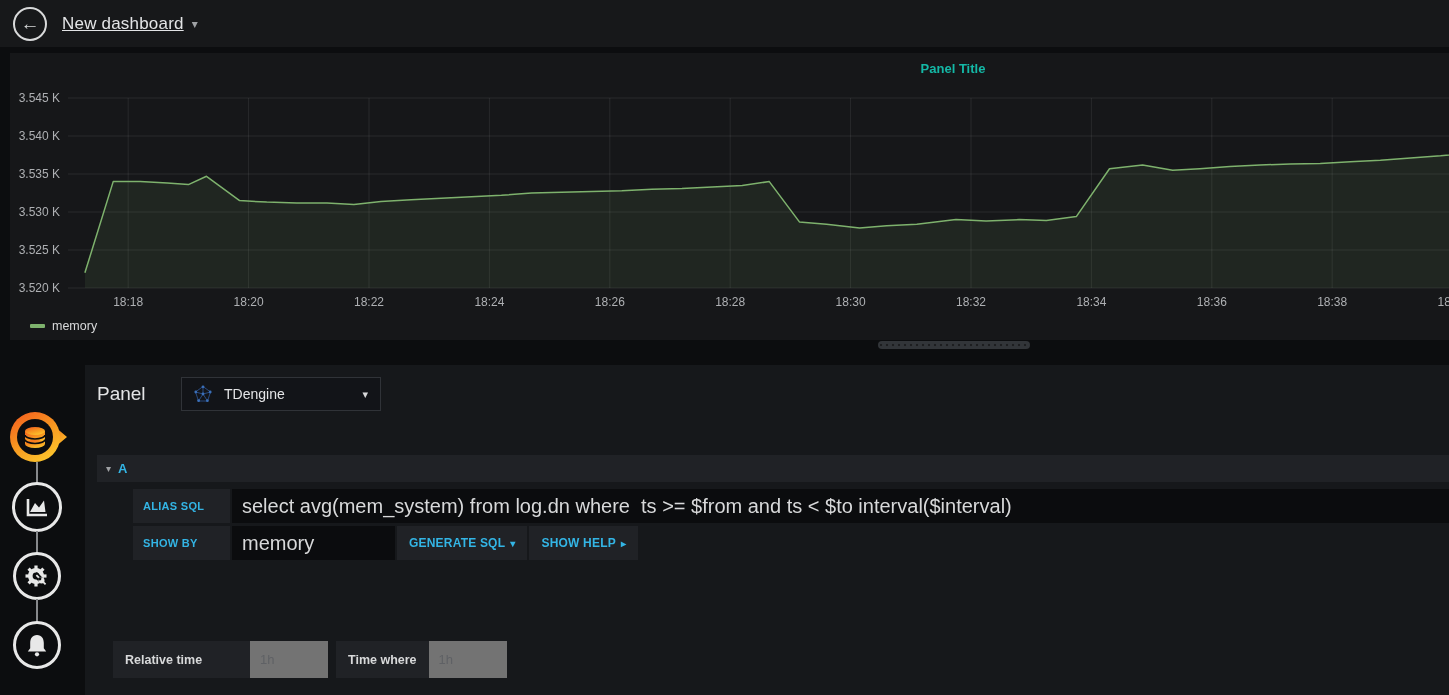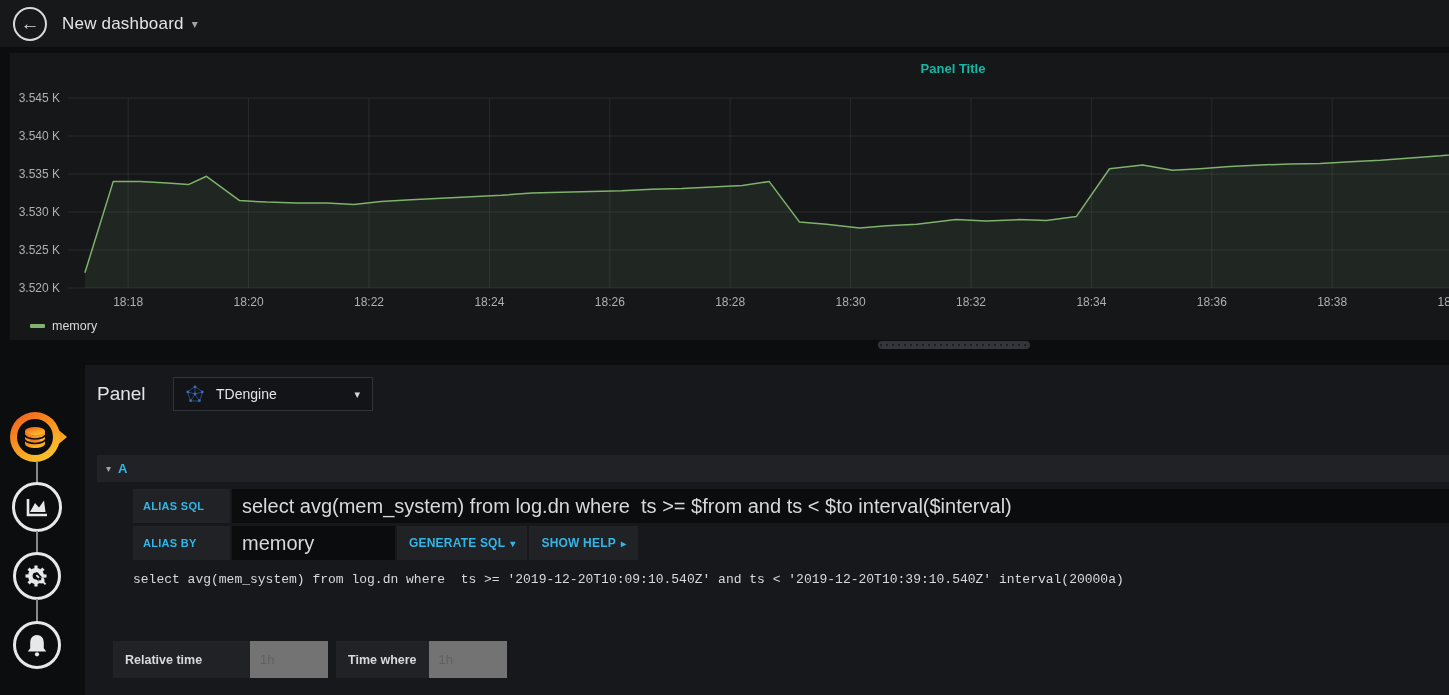--- a/index.html
+++ b/index.html
@@ -5,21 +5,21 @@
   * { margin:0; padding:0; box-sizing:border-box; }
   html,body { width:1449px; height:695px; overflow:hidden; background:#0c0d0f; }
   body { font-family:"Liberation Sans", sans-serif; color:#d8d9da; }
   #app { position:relative; width:1449px; height:695px; background:#0c0d0f; }
 
   
   .topbar { position:absolute; left:0; top:0; width:1449px; height:47px; background:#17181a; display:flex; align-items:center; }
   .back-btn { width:34px; height:34px; margin-left:13px; border:2px solid #d8d9da; border-radius:50%;
               display:flex; align-items:center; justify-content:center; font-size:19px; font-weight:bold; color:#d8d9da; cursor:pointer; }
   .dash-title-wrap { display:flex; align-items:center; margin-left:15px; cursor:pointer; }
-  .dash-title { font-size:17px; font-weight:500; color:#e3e4e6; letter-spacing:0.2px; }
+  .dash-title { font-size:17px; font-weight:500; color:#e3e4e6; letter-spacing:0.2px;text-decoration:underline; }
   .dash-caret { margin-left:8px; font-size:12px; color:#9fa1a4; }
 
   
   .panel { position:absolute; left:10px; top:53px; width:1439px; height:287px; background:#161719; overflow:hidden; }
   .panel-inner { position:relative; width:1886px; height:287px; }
   .panel-title { position:absolute; left:943px; top:8px; transform:translateX(-50%); font-size:13px; font-weight:700; color:#14b8a6; cursor:pointer; }
   .chart-svg { position:absolute; left:0; top:0; }
   .legend { position:absolute; left:20px; top:266px; display:flex; align-items:center; cursor:pointer; }
   .legend-swatch { width:15px; height:4px; border-radius:1px; margin-right:7px; }
   .legend-label { font-size:12.5px; color:#d8d9da; }
@@ -31,21 +31,21 @@
                    background-size:6px 8px; cursor:row-resize; }
 
   
   .side-tab { position:absolute; cursor:pointer; }
   .tab-circle { border:3px solid #e8e8e8; border-radius:50%; background:#0c0d0f; display:flex; align-items:center; justify-content:center; }
   .connector { position:absolute; left:36px; width:2px; background:#87898c; }
 
   
   .card { position:absolute; left:85px; top:365px; width:1364px; height:330px; background:#16181b; }
   .q-label { position:absolute; left:12px; top:18px; font-size:19px; font-weight:500; color:#e3e4e6; }
-  .ds-select { position:absolute; left:88px; top:12px; width:200px; height:34px; border:1px solid #303338; background:#121418;
+  .ds-select { position:absolute; left:96px; top:12px; width:200px; height:34px; border:1px solid #303338; background:#121418;
                display:flex; align-items:center; cursor:pointer; }
   .ds-icon { margin-left:12px; }
   .ds-name { margin-left:12px; font-size:14px; font-weight:500; color:#e3e4e6; }
   .ds-caret { margin-left:auto; margin-right:12px; font-size:11px; color:#d8d9da; }
 
   .row-a { position:absolute; left:12px; top:90px; right:0; height:27px; background:#202226; display:flex; align-items:center; cursor:pointer; }
   .row-a .caret { margin-left:9px; font-size:10px; color:#9fa1a4; }
   .row-a .ref { margin-left:7px; font-size:13px; font-weight:700; color:#33b5e5; }
 
   .qrow { position:absolute; left:48px; right:0; height:34px; display:flex; align-items:stretch; }
@@ -234,33 +234,32 @@
       <span class="caret">▾</span>
       <span class="ref">A</span>
     </div>
 
     <div class="qrow" style="top:124px;">
       <div class="flabel">ALIAS SQL</div>
       <input class="fin grow" type="text" value="select avg(mem_system) from log.dn where  ts &gt;= $from and ts &lt; $to interval($interval)" style="">
     </div>
 
     <div class="qrow" style="top:161px;">
-      <div class="flabel">ALIAS BY</div>
+      <div class="flabel">SHOW BY</div>
       <input class="fin alias" type="text" value="memory" style="">
       <button class="qbtn">
         <span>GENERATE SQL</span>
         <span class="bcaret">▾</span>
       </button>
       <button class="qbtn">
         <span>SHOW HELP</span>
         <span class="bcaret">▸</span>
       </button>
     </div>
 
-    <div class="gen-sql">select avg(mem_system) from log.dn where  ts &gt;= '2019-12-20T10:09:10.540Z' and ts &lt; '2019-12-20T10:39:10.540Z' interval(20000a)</div>
 
     <div class="time-row">
       <div class="time-block rel">
         <div class="tlabel">Relative time</div>
         <input class="tin" type="text" placeholder="1h" style="">
       </div>
       <div class="time-block">
         <div class="tlabel">Time where</div>
         <input class="tin" type="text" placeholder="1h" style="">
       </div>

